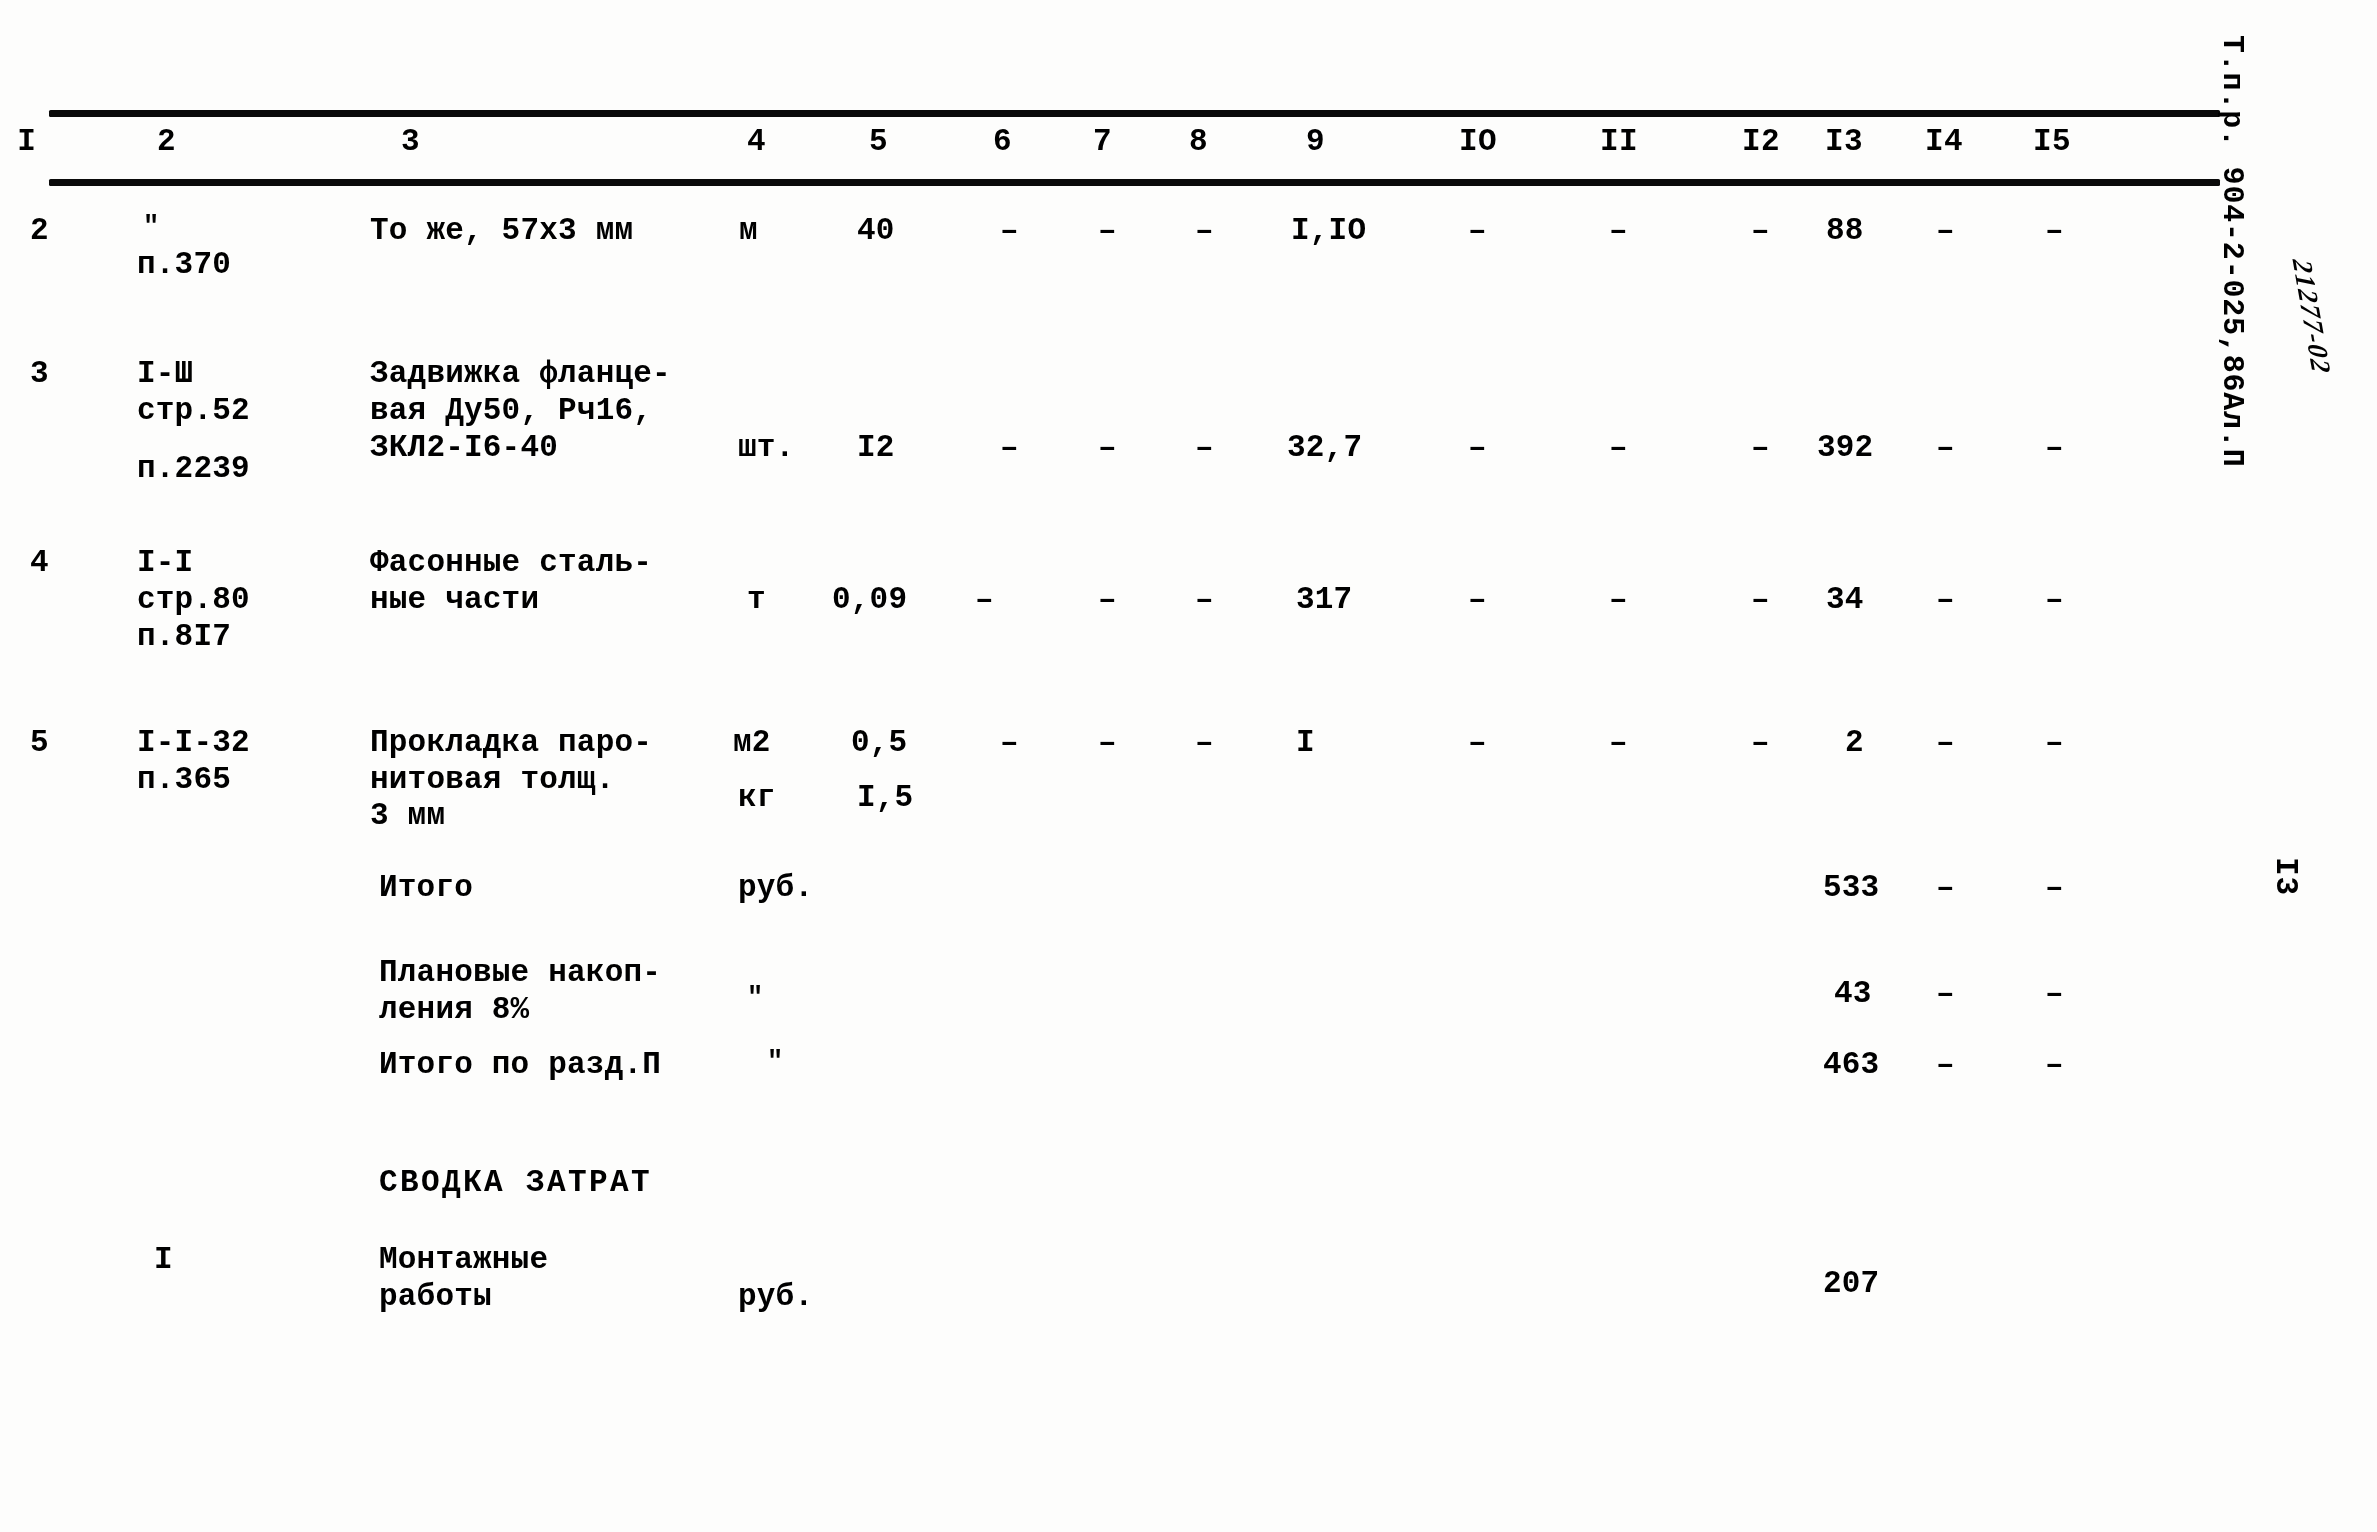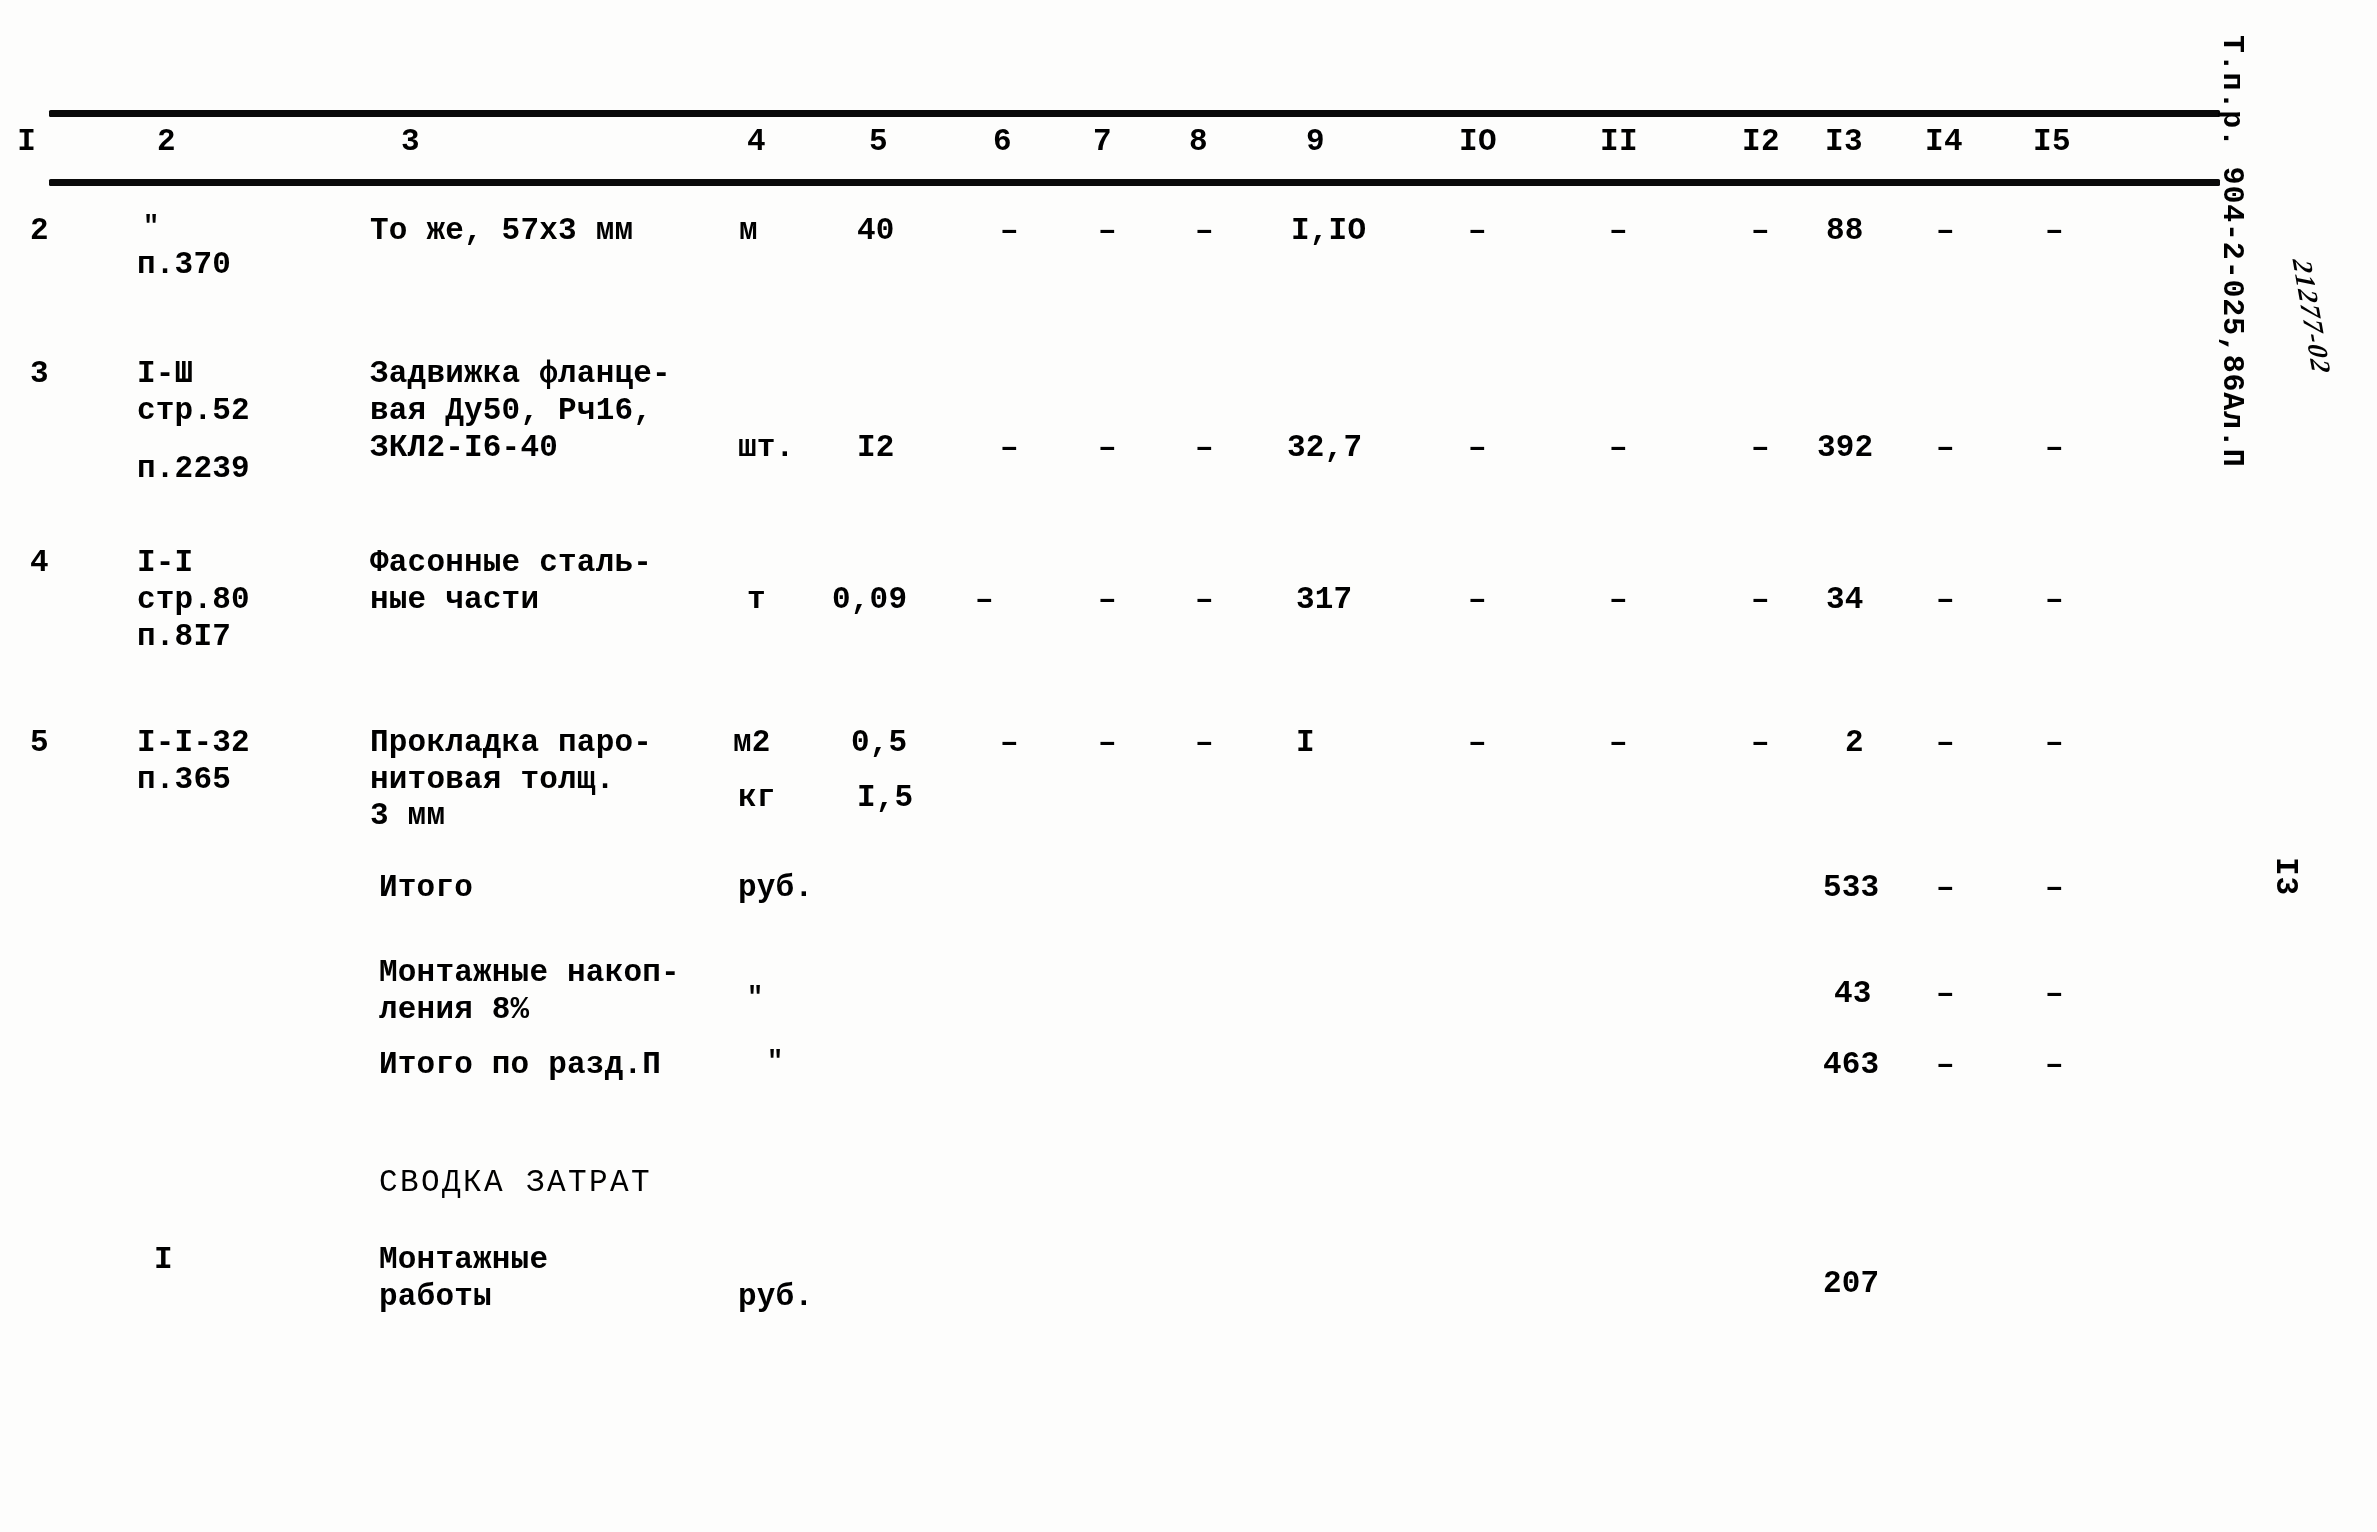--- a/index.html
+++ b/index.html
@@ -68,21 +68,21 @@
     white-space: pre;
     font-weight: 600;
     letter-spacing: 0.2px;
   }
   .cell.num { font-weight: 600; }
   .cell.dash {
     font-weight: 800;
     font-size: 31px;
   }
   .cell.bold-title {
-    font-weight: 400;
+    font-weight: 700;
     letter-spacing: 2.4px;
     text-align: center;
   }
   .cell.ditto {
     font-weight: 800;
     font-size: 27px;
   }
 
   
   #margin-right {
@@ -228,21 +228,21 @@
     <span class="cell num" style="left:1845px;top:724px">2</span>
     <span class="cell dash" style="left:1936px;top:724px">–</span>
     <span class="cell dash" style="left:2045px;top:724px">–</span>
 
     <span class="cell" style="left:379px; top:869px">Итого</span>
     <span class="cell" style="left:738px; top:869px">руб.</span>
     <span class="cell num" style="left:1823px;top:869px">533</span>
     <span class="cell dash" style="left:1936px;top:869px">–</span>
     <span class="cell dash" style="left:2045px;top:869px">–</span>
 
-    <span class="cell" style="left:379px; top:954px">Монтажные накоп-</span>
+    <span class="cell" style="left:379px; top:954px">Плановые накоп-</span>
     <span class="cell" style="left:379px; top:991px">ления 8%</span>
     <span class="cell ditto" style="left:747px;top:980px">"</span>
     <span class="cell num" style="left:1834px;top:975px">43</span>
     <span class="cell dash" style="left:1936px;top:975px">–</span>
     <span class="cell dash" style="left:2045px;top:975px">–</span>
 
     <span class="cell" style="left:379px; top:1046px">Итого по разд.П</span>
     <span class="cell ditto" style="left:767px;top:1044px">"</span>
     <span class="cell num" style="left:1823px;top:1046px">463</span>
     <span class="cell dash" style="left:1936px;top:1046px">–</span>

